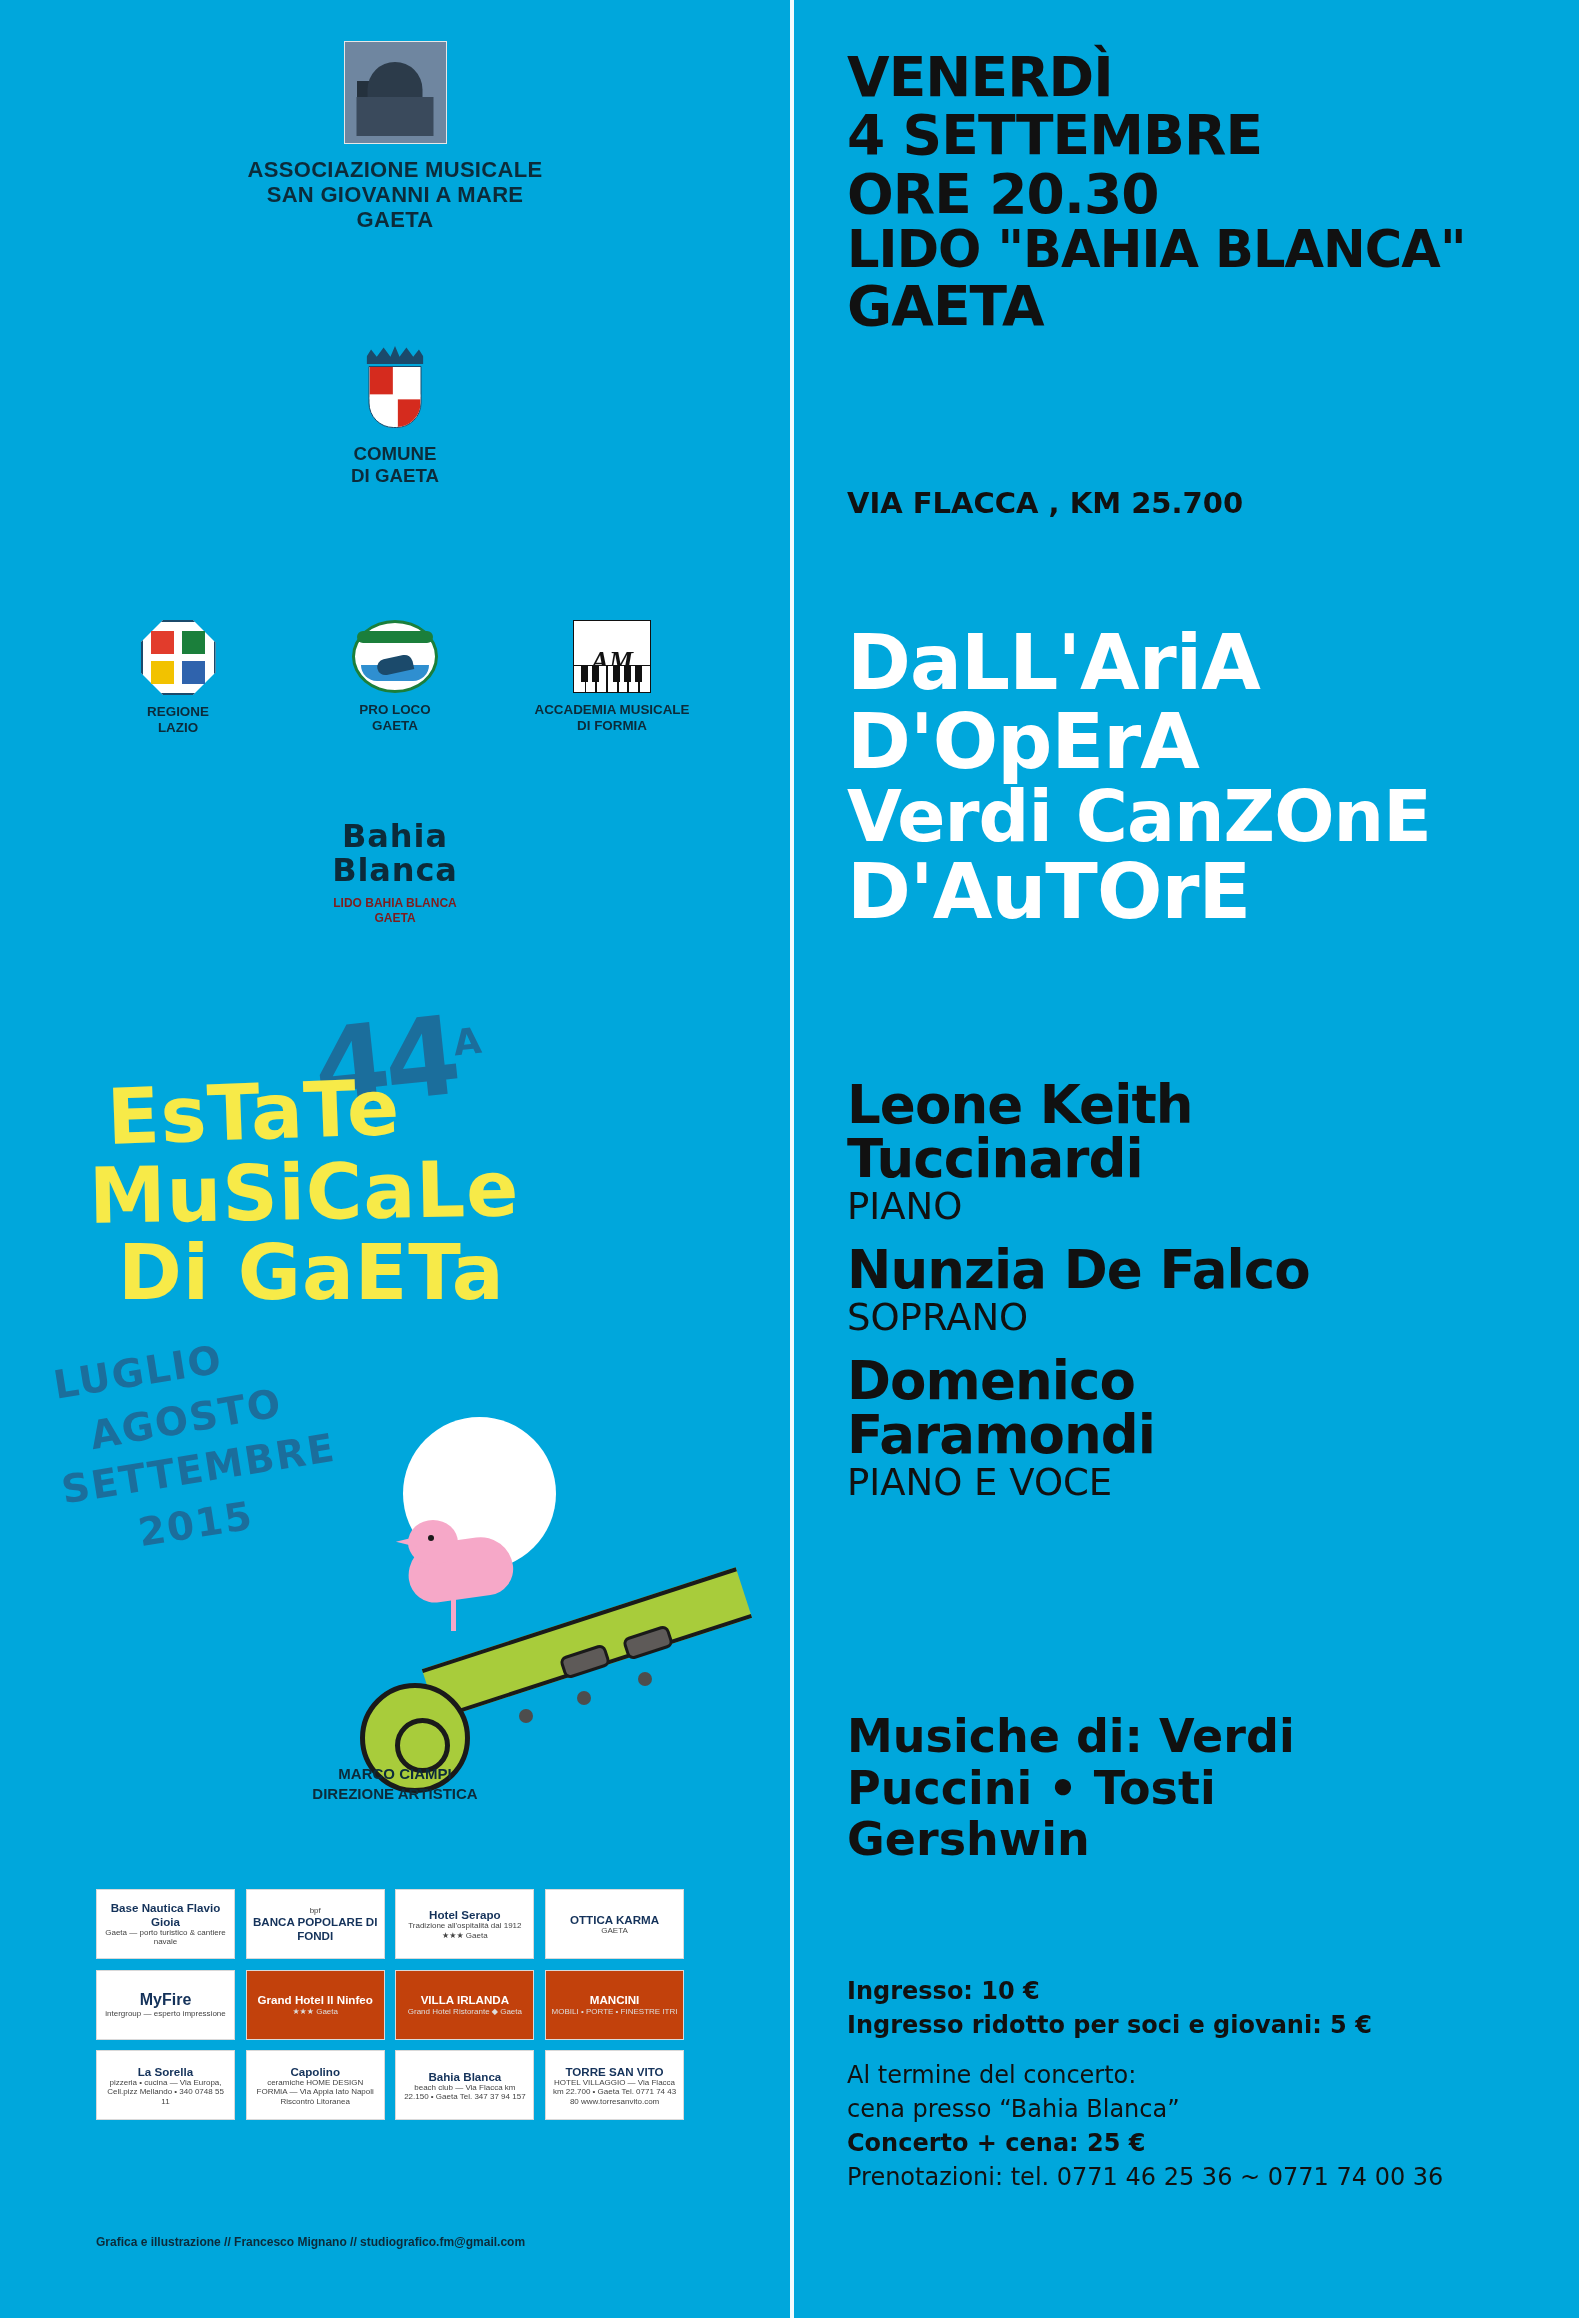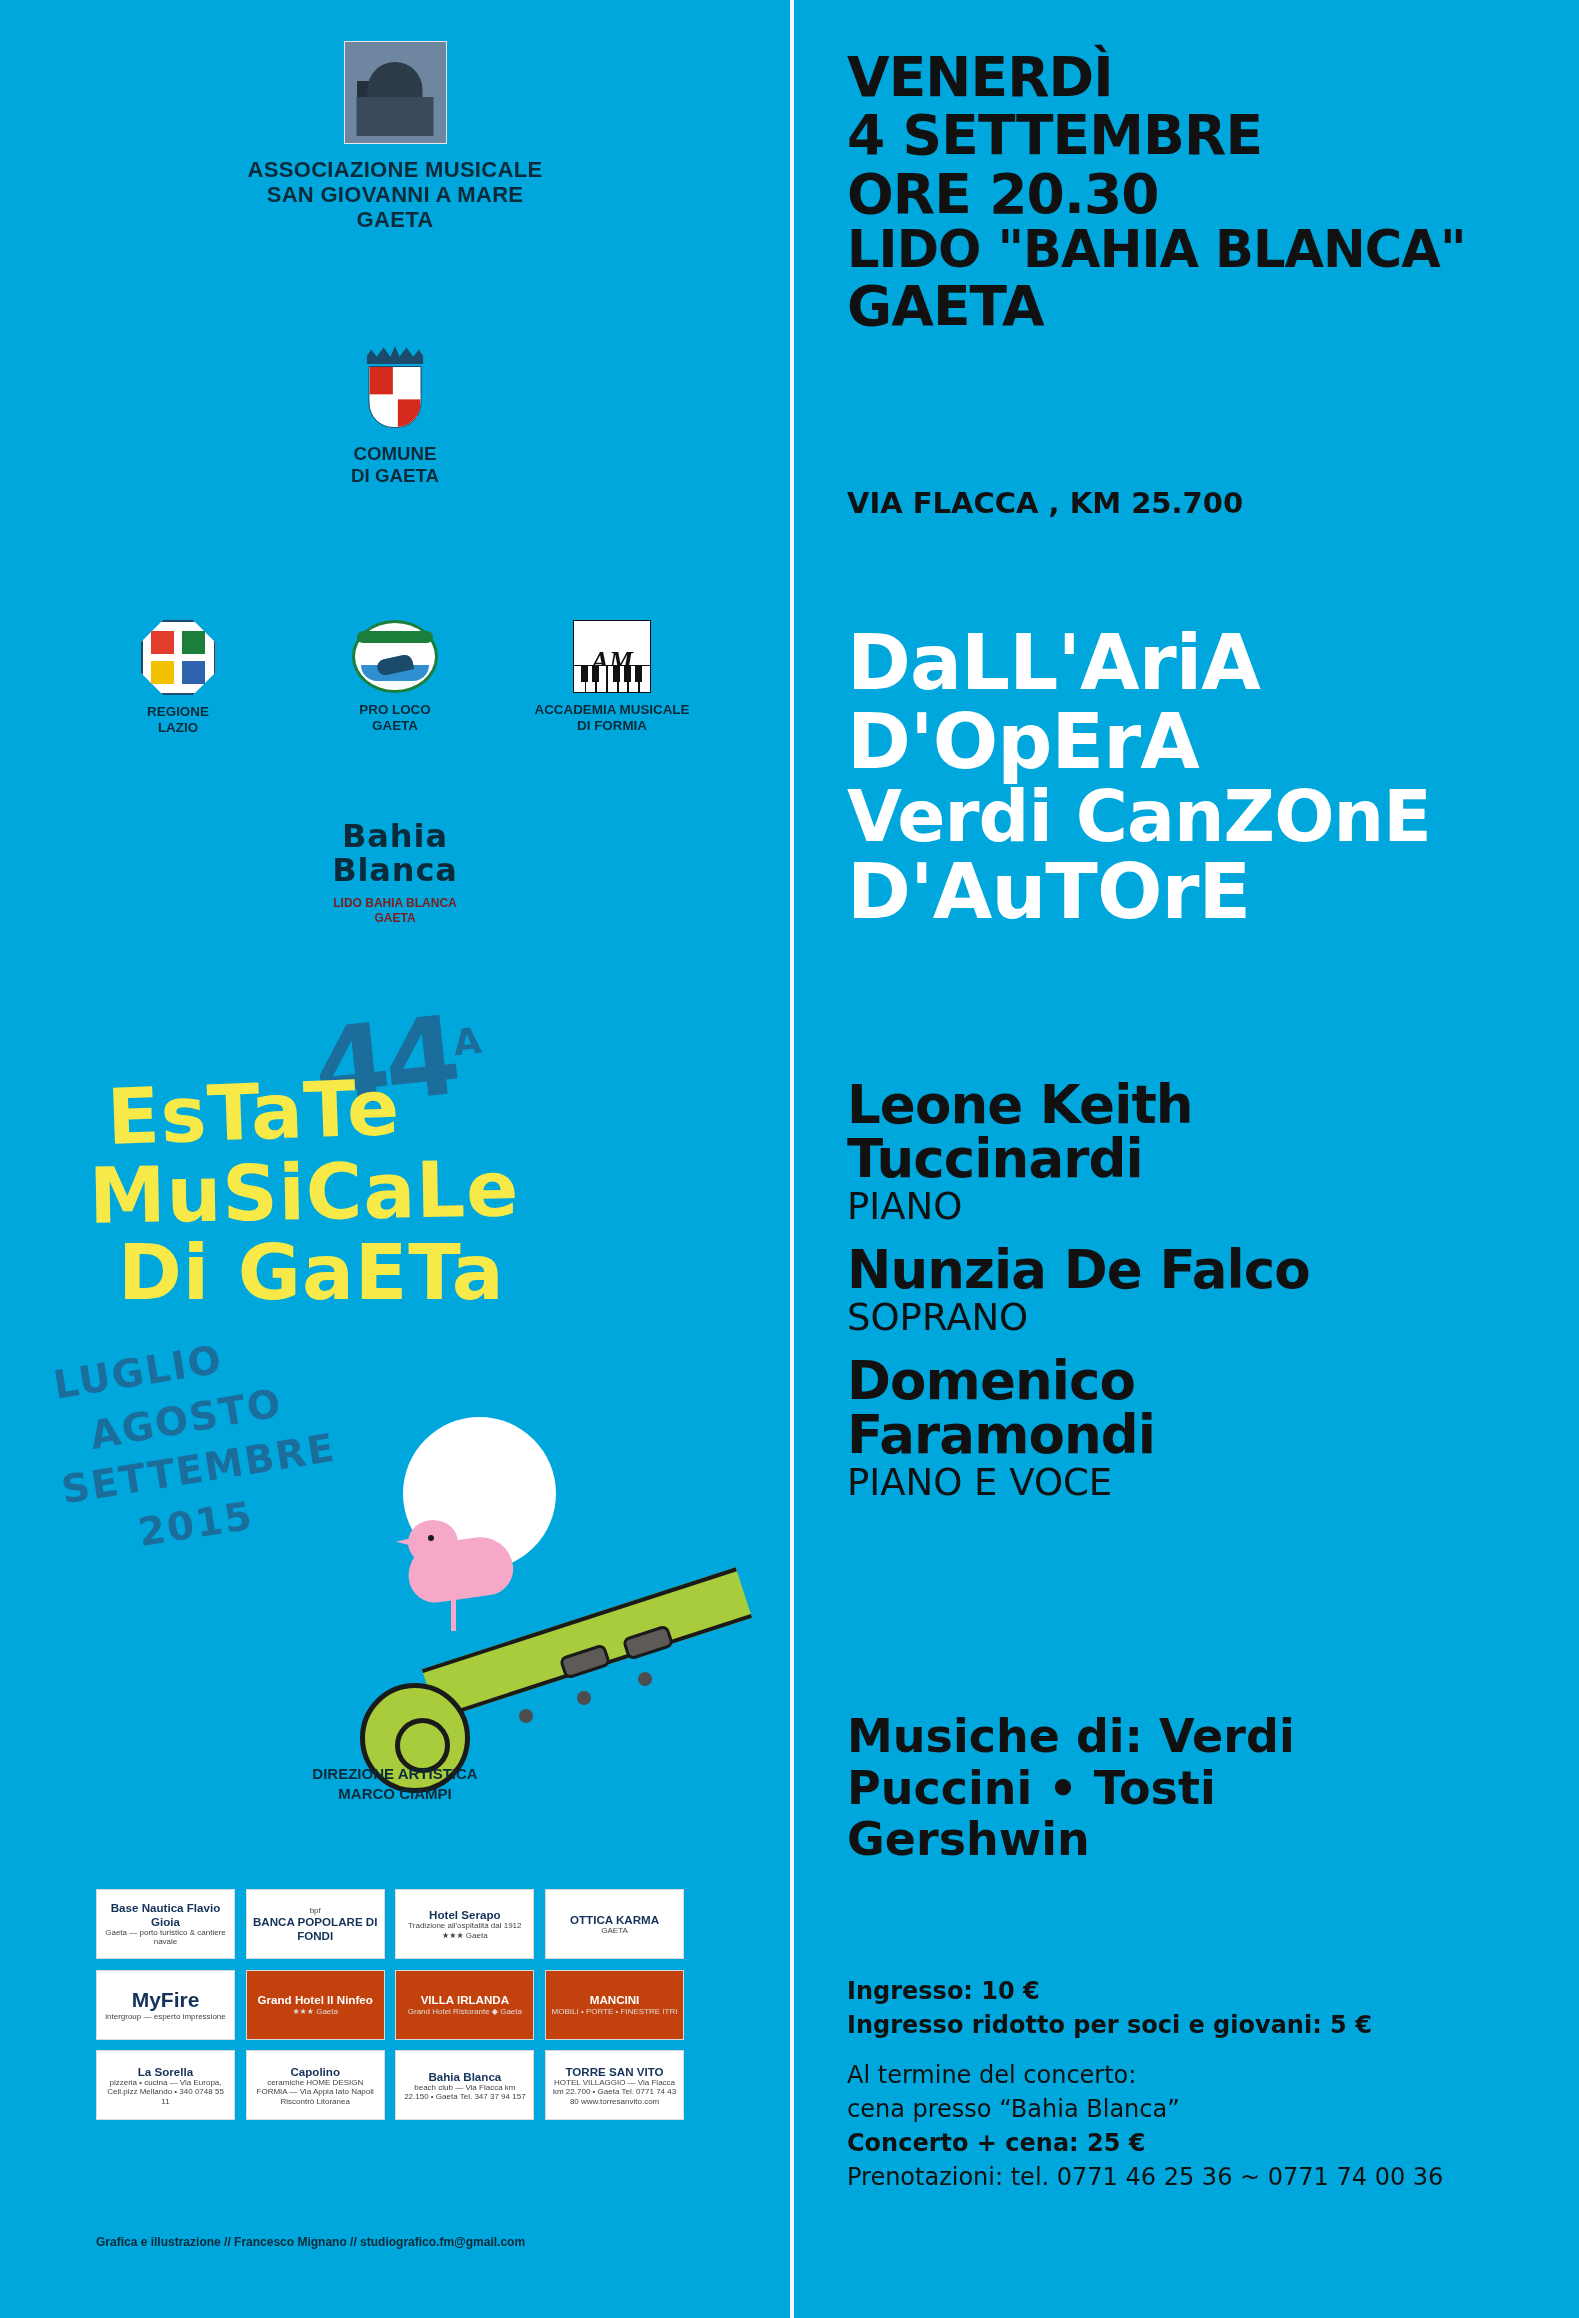--- a/index.html
+++ b/index.html
@@ -399,22 +399,22 @@
         <div class="peg p1"></div>
         <div class="peg p2"></div>
         <div class="dot d1"></div>
         <div class="dot d2"></div>
         <div class="dot d3"></div>
         <div class="scroll"></div>
       </div>
     </div>
 
     <div class="direzione">
+      <div>MARCO CIAMPI</div>
       <div>DIREZIONE ARTISTICA</div>
-      <div>MARCO CIAMPI</div>
     </div>
 
     <div class="sponsor-grid">
       <div class="spon">
           <div>
             <div class="t1">Base Nautica Flavio Gioia</div>
             <div class="t2">Gaeta  —  porto turistico &amp; cantiere navale</div>
           </div>
         </div>
       <div class="spon">
@@ -431,21 +431,21 @@
         </div>
       <div class="spon">
           <div>
             <div class="t1">OTTICA KARMA</div>
             <div class="t2">GAETA</div>
           </div>
         </div>
 
       <div class="spon">
           <div>
-            <div class="t1" style="font-size:21px">MyFire</div>
+            <div class="t1" style="font-size:16px">MyFire</div>
             <div class="t2">intergroup  —  esperto impressione</div>
           </div>
         </div>
       <div class="spon dark">
           <div>
             <div class="t1">Grand Hotel Il Ninfeo</div>
             <div class="t2">★★★  Gaeta</div>
           </div>
         </div>
       <div class="spon dark">

